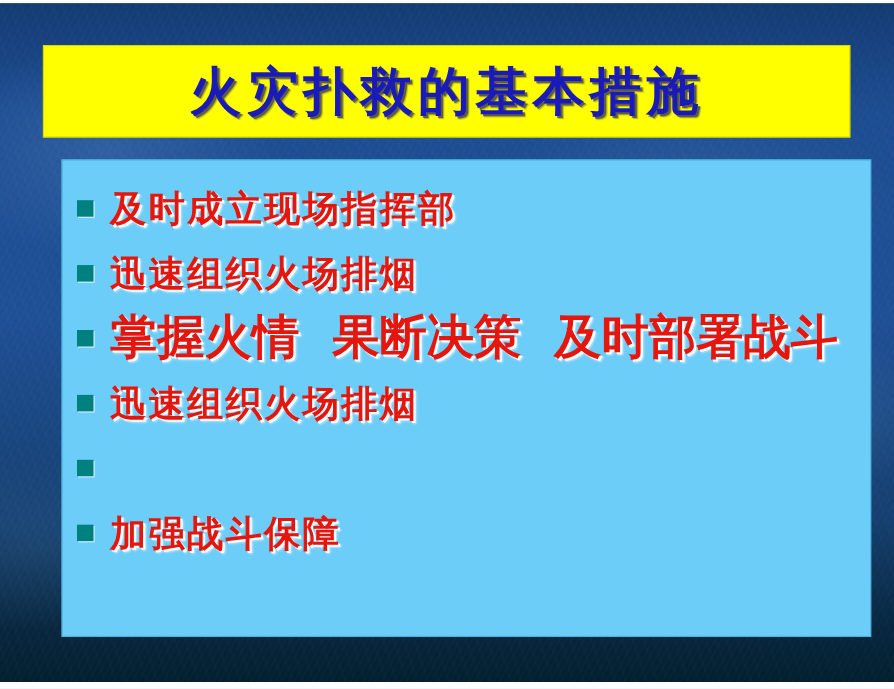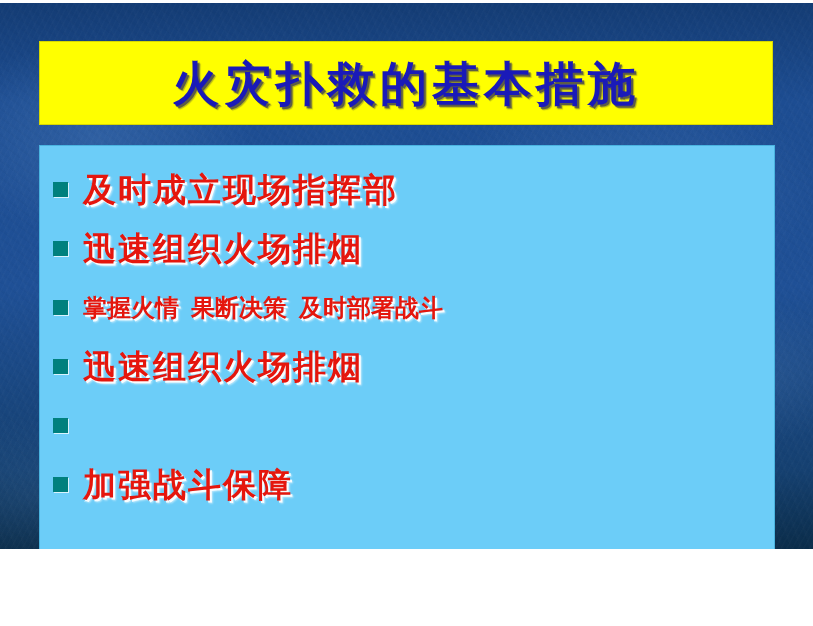--- a/index.html
+++ b/index.html
@@ -3,21 +3,21 @@
 <meta charset="utf-8">
 <style>
   html, body {
     margin: 0;
     padding: 0;
     background: #ffffff;
   }
   #slide {
     position: relative;
     width: 813px;
-    height: 549px;
+    height: 626px;
     overflow: hidden;
     background: #ffffff;
     font-family: "DejaVu Sans", sans-serif;
   }
   
   .bg {
     position: absolute;
     left: 0;
     top: 3px;
     width: 813px;
@@ -65,21 +65,21 @@
     white-space: nowrap;
     text-shadow:
       2px 2px 0 rgba(20,20,110,0.55),
       3px 3px 1px rgba(10,10,80,0.30);
     line-height: 1;
   }
 
   
   .body-box {
     position: absolute;
-    left: 39px;
+    left: 56px;
     top: 145px;
     width: 736px;
     height: 434px;
     background: #6ccdf8;
     box-sizing: border-box;
     border: 1px solid #4ab4e0;
     padding: 14px 0 0 0;
   }
   .bullet-list {
     list-style: none;
@@ -106,23 +106,22 @@
     font-weight: bold;
     color: #e5160d;
     letter-spacing: 2px;
     white-space: pre;
     line-height: 1;
     text-shadow:
       2px 2px 0 rgba(255,255,255,0.92),
       3px 3px 2px rgba(255,255,255,0.55);
   }
   .bullet-row.wide .bullet-text {
-    font-size: 24px;
+    font-size: 43px;
     letter-spacing: 0px;
-    font-family: Liberation Serif, serif;
   }
 </style>
 </head>
 <body>
 
 <div id="slide">
 
   <div class="bg">
     <div class="bg-grain"></div>
   </div>

